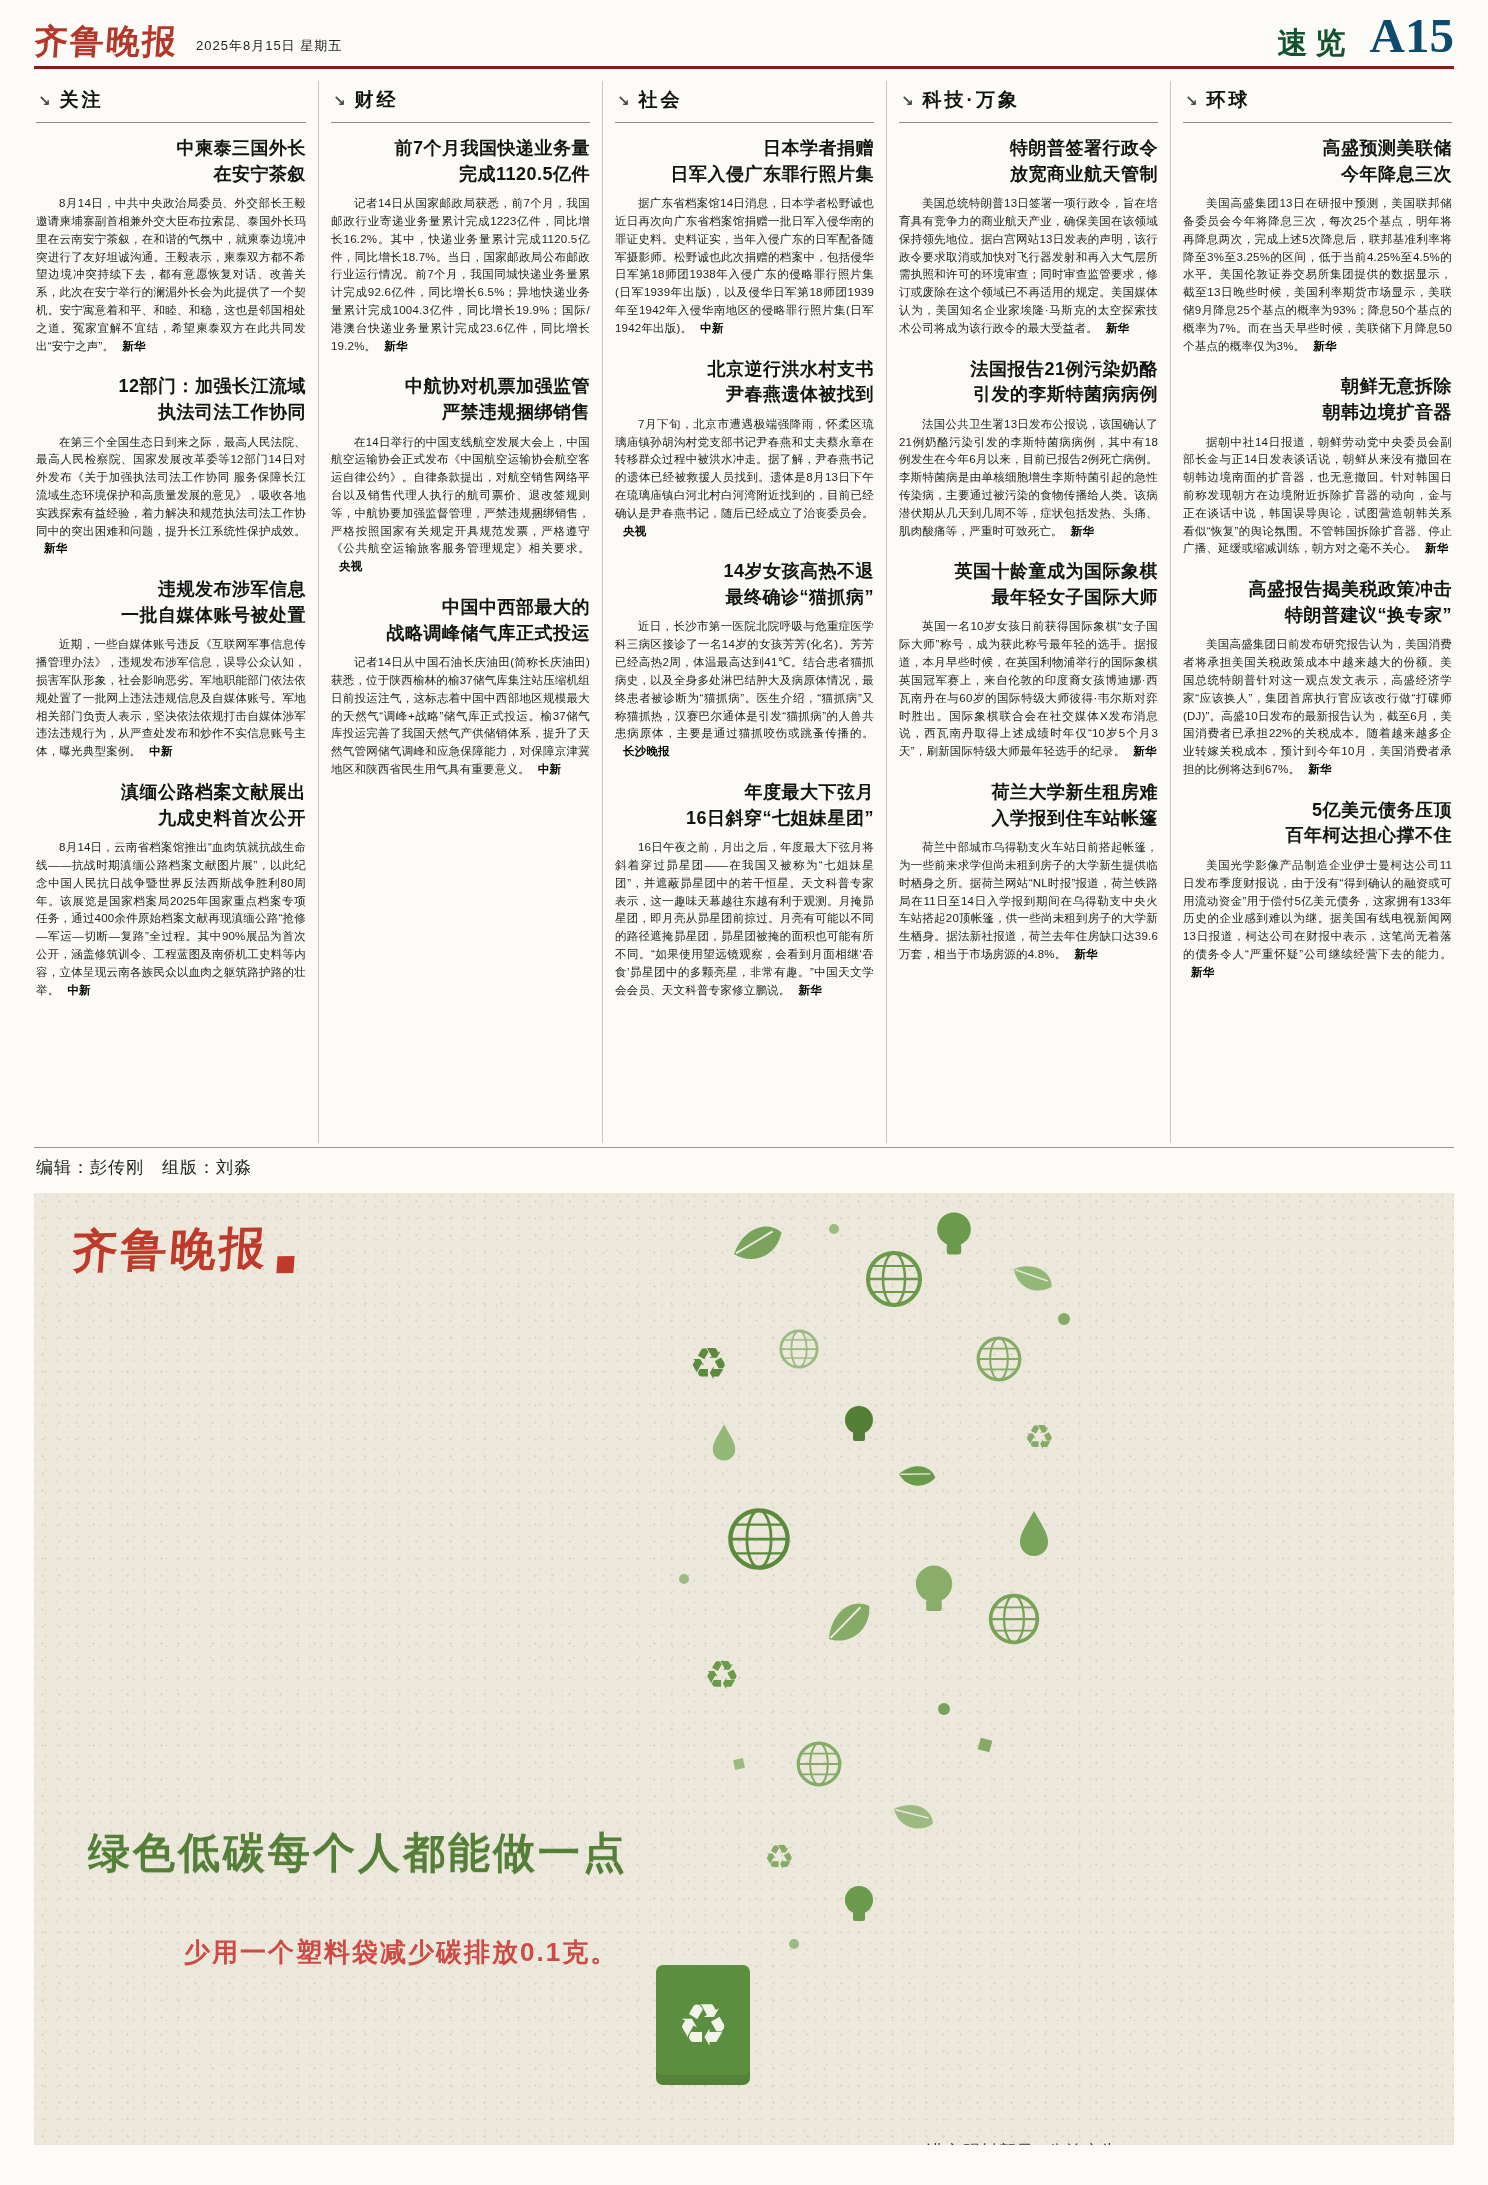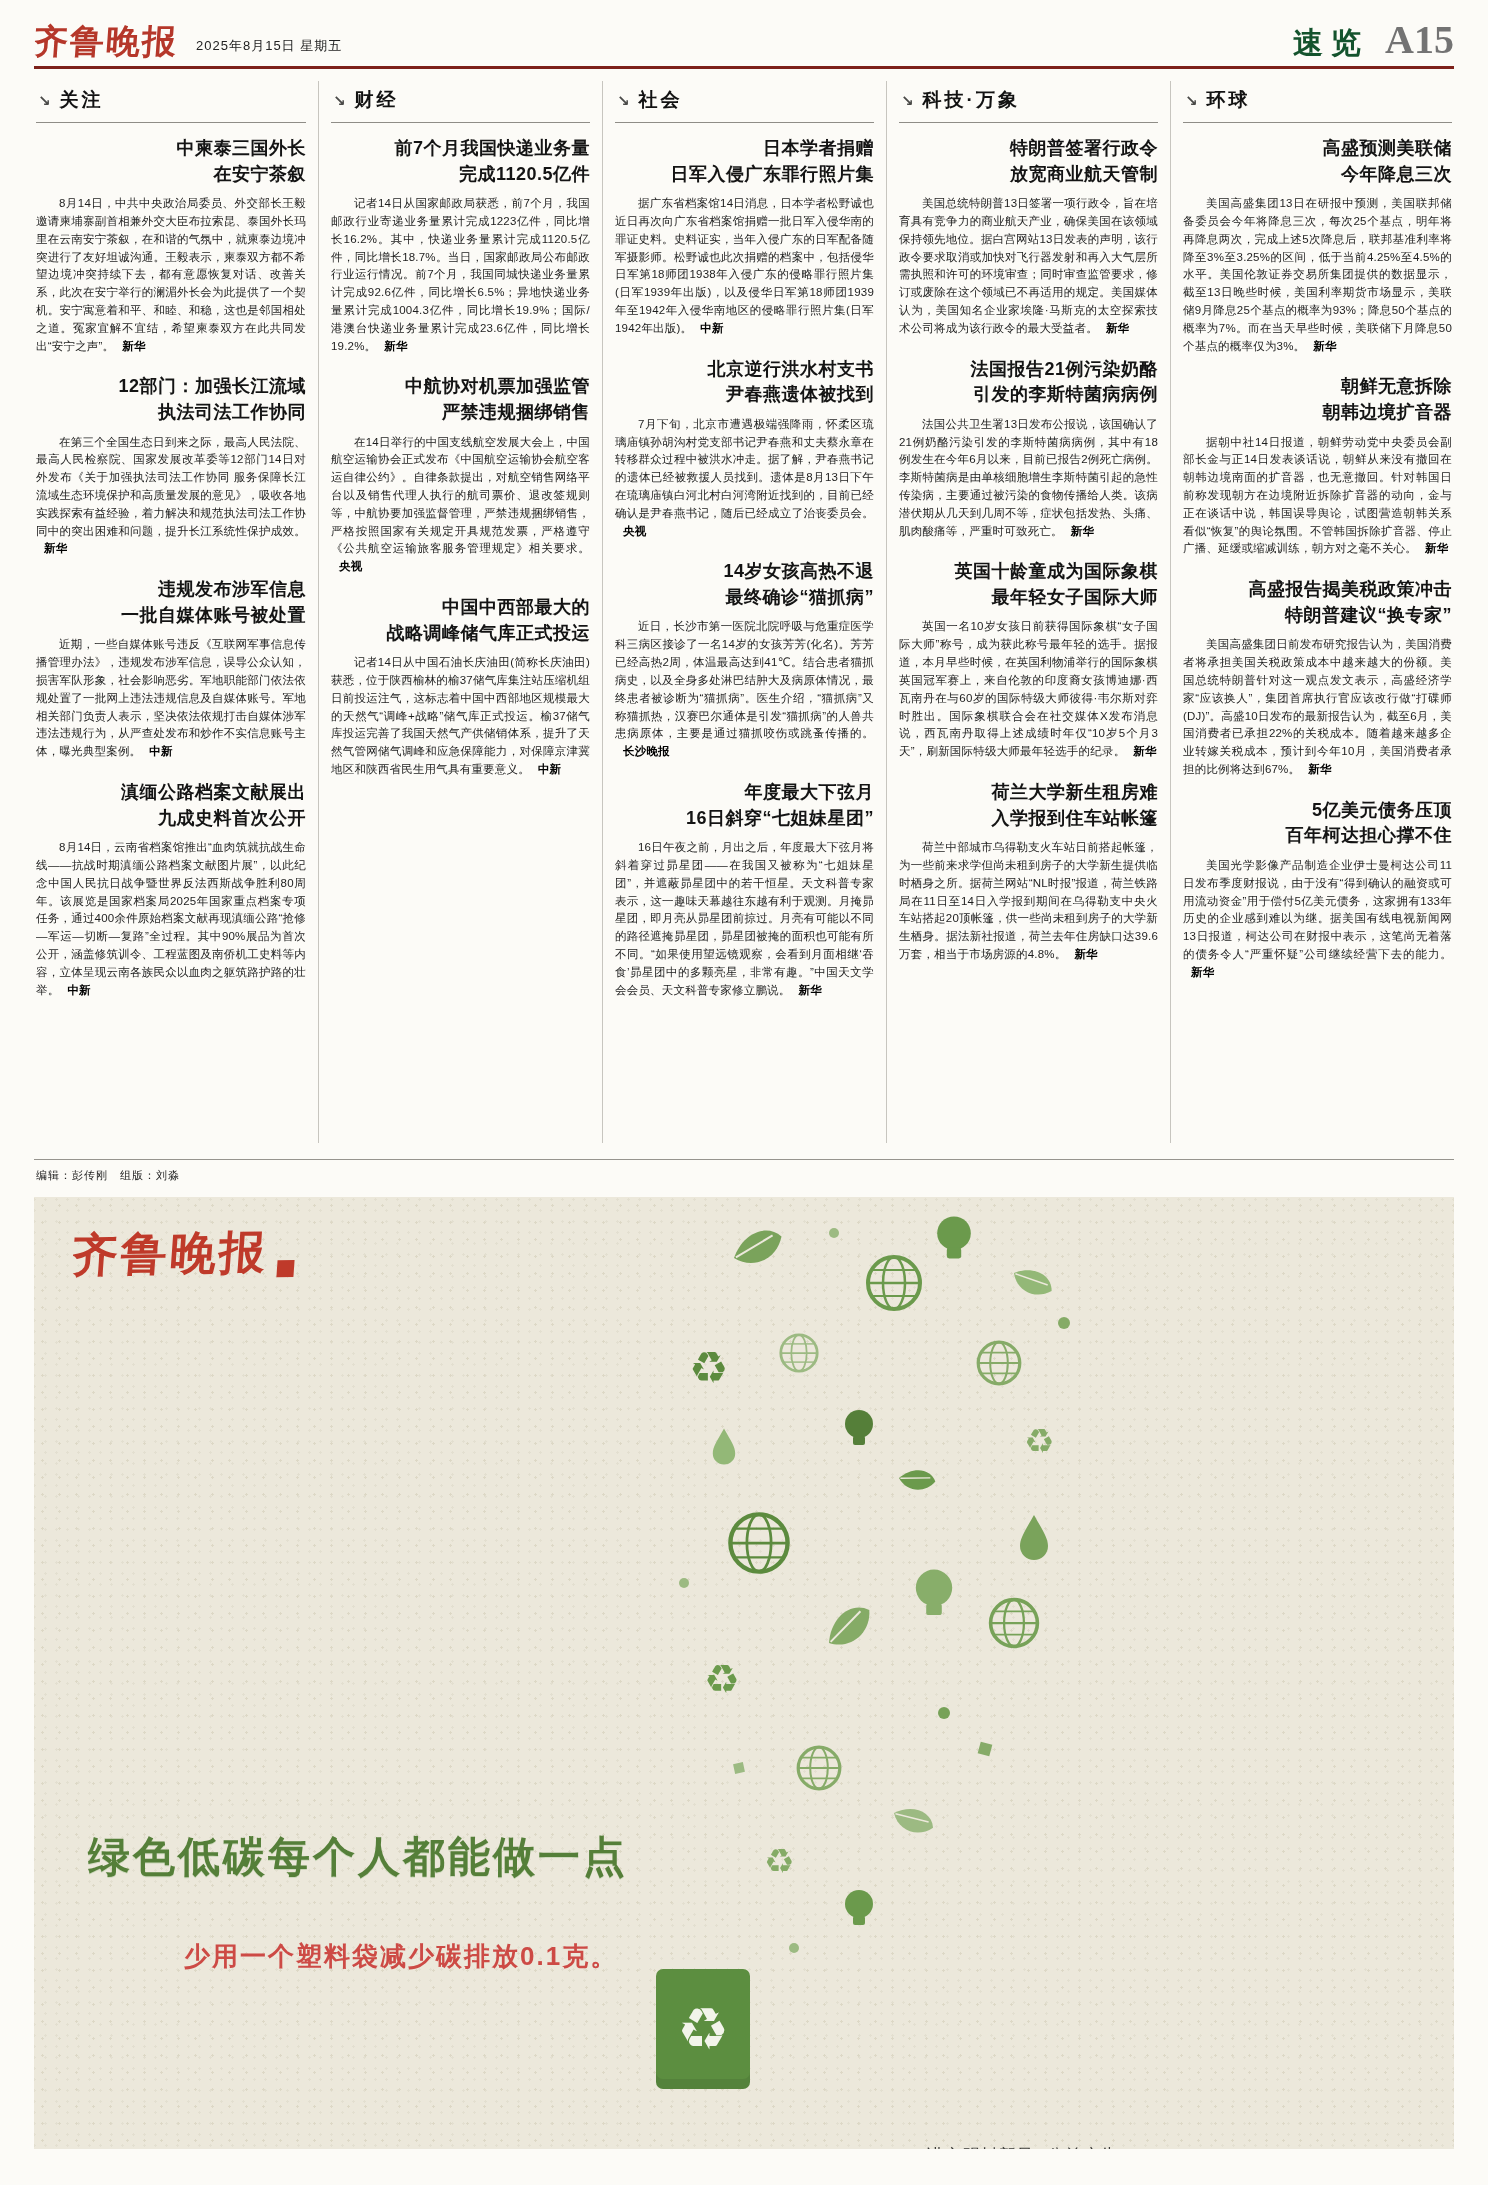--- a/index.html
+++ b/index.html
@@ -17,21 +17,21 @@
   .masthead-row { display:flex; justify-content:space-between; align-items:flex-end; padding-top:12px; height:58px; }
   .mh-left { display:flex; align-items:flex-end; gap:18px; }
   .masthead {
     font-family:"DejaVu Serif","Liberation Serif",serif;
     font-weight:bold; font-size:34px; color:#b5372a;
     transform:skewX(-4deg); letter-spacing:2px; line-height:1;
   }
   .date { font-size:13px; color:#222; padding-bottom:3px; letter-spacing:1px; }
   .mh-right { display:flex; align-items:flex-end; gap:16px; }
   .section-label { font-size:30px; font-weight:bold; color:#14532d; letter-spacing:8px; line-height:1; }
-  .page-num { font-family:"Liberation Serif","DejaVu Serif",serif; font-size:40px; font-weight:bold; color:#737373; line-height:0.9; }
+  .page-num { font-family:"Liberation Serif","DejaVu Serif",serif; font-size:49px; font-weight:bold; color:#0c4a6e; line-height:0.9; }
   .red-rule { height:3px; background:#7d211a; margin-top:8px; }
 
   
   .columns {
     margin-top:12px;
     display:grid;
     grid-template-columns:repeat(5,1fr);
     height:1062px;
     overflow:hidden;
   }
@@ -55,22 +55,22 @@
   }
   .article-body {
     font-size:11.5px; line-height:1.55; text-align:justify;
     text-indent:2em; color:#1d1d1d; letter-spacing:0.2px;
   }
   .source { font-weight:bold; padding-left:8px; color:#000; }
 
   
   .editor-row {
     border-top:1px solid #96948e;
-    margin-top:16px; padding:8px 2px 6px;
-    font-size:11px; color:#222; letter-spacing:1px;
+    margin-top:4px; padding:8px 2px 6px;
+    font-size:17px; color:#222; letter-spacing:1px;
   }
 
   
   .ad {
     position:relative; margin-top:8px; height:952px;
     background:#ece8db;
     background-image:
       radial-gradient(#ddd8c6 1.2px, transparent 1.4px),
       radial-gradient(#e3dfd0 1px, transparent 1.2px);
     background-size:17px 17px, 11px 11px;

